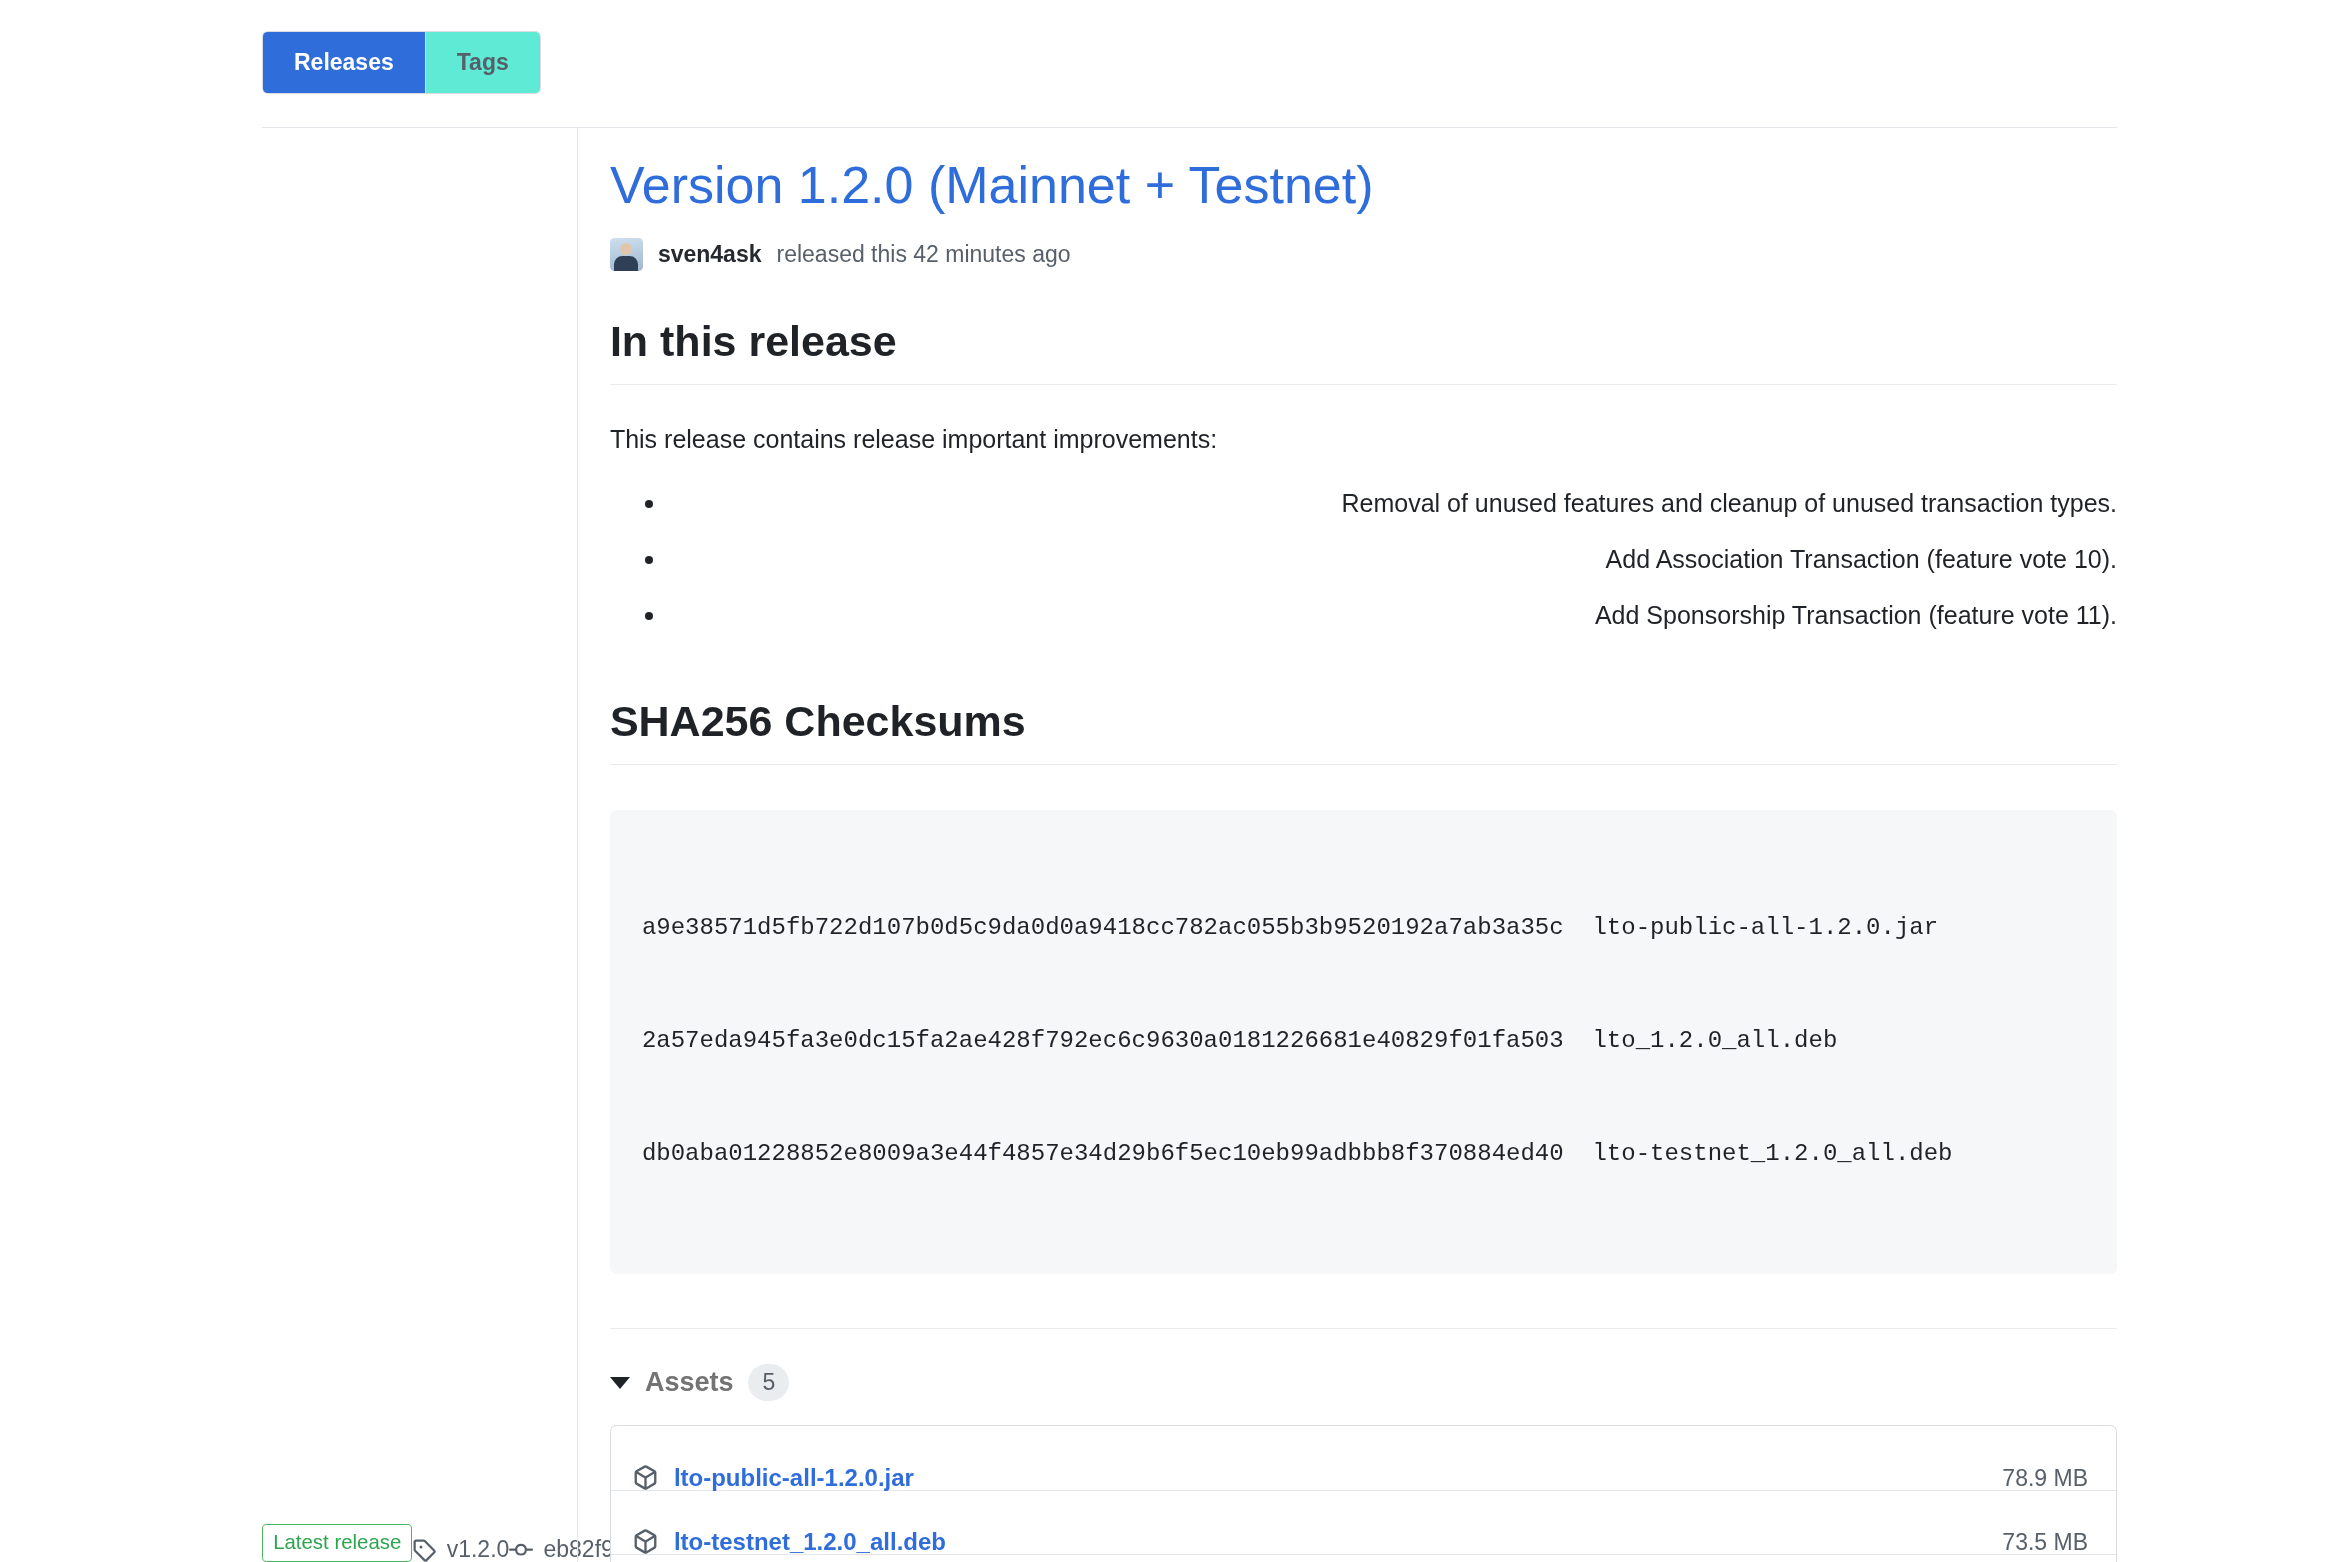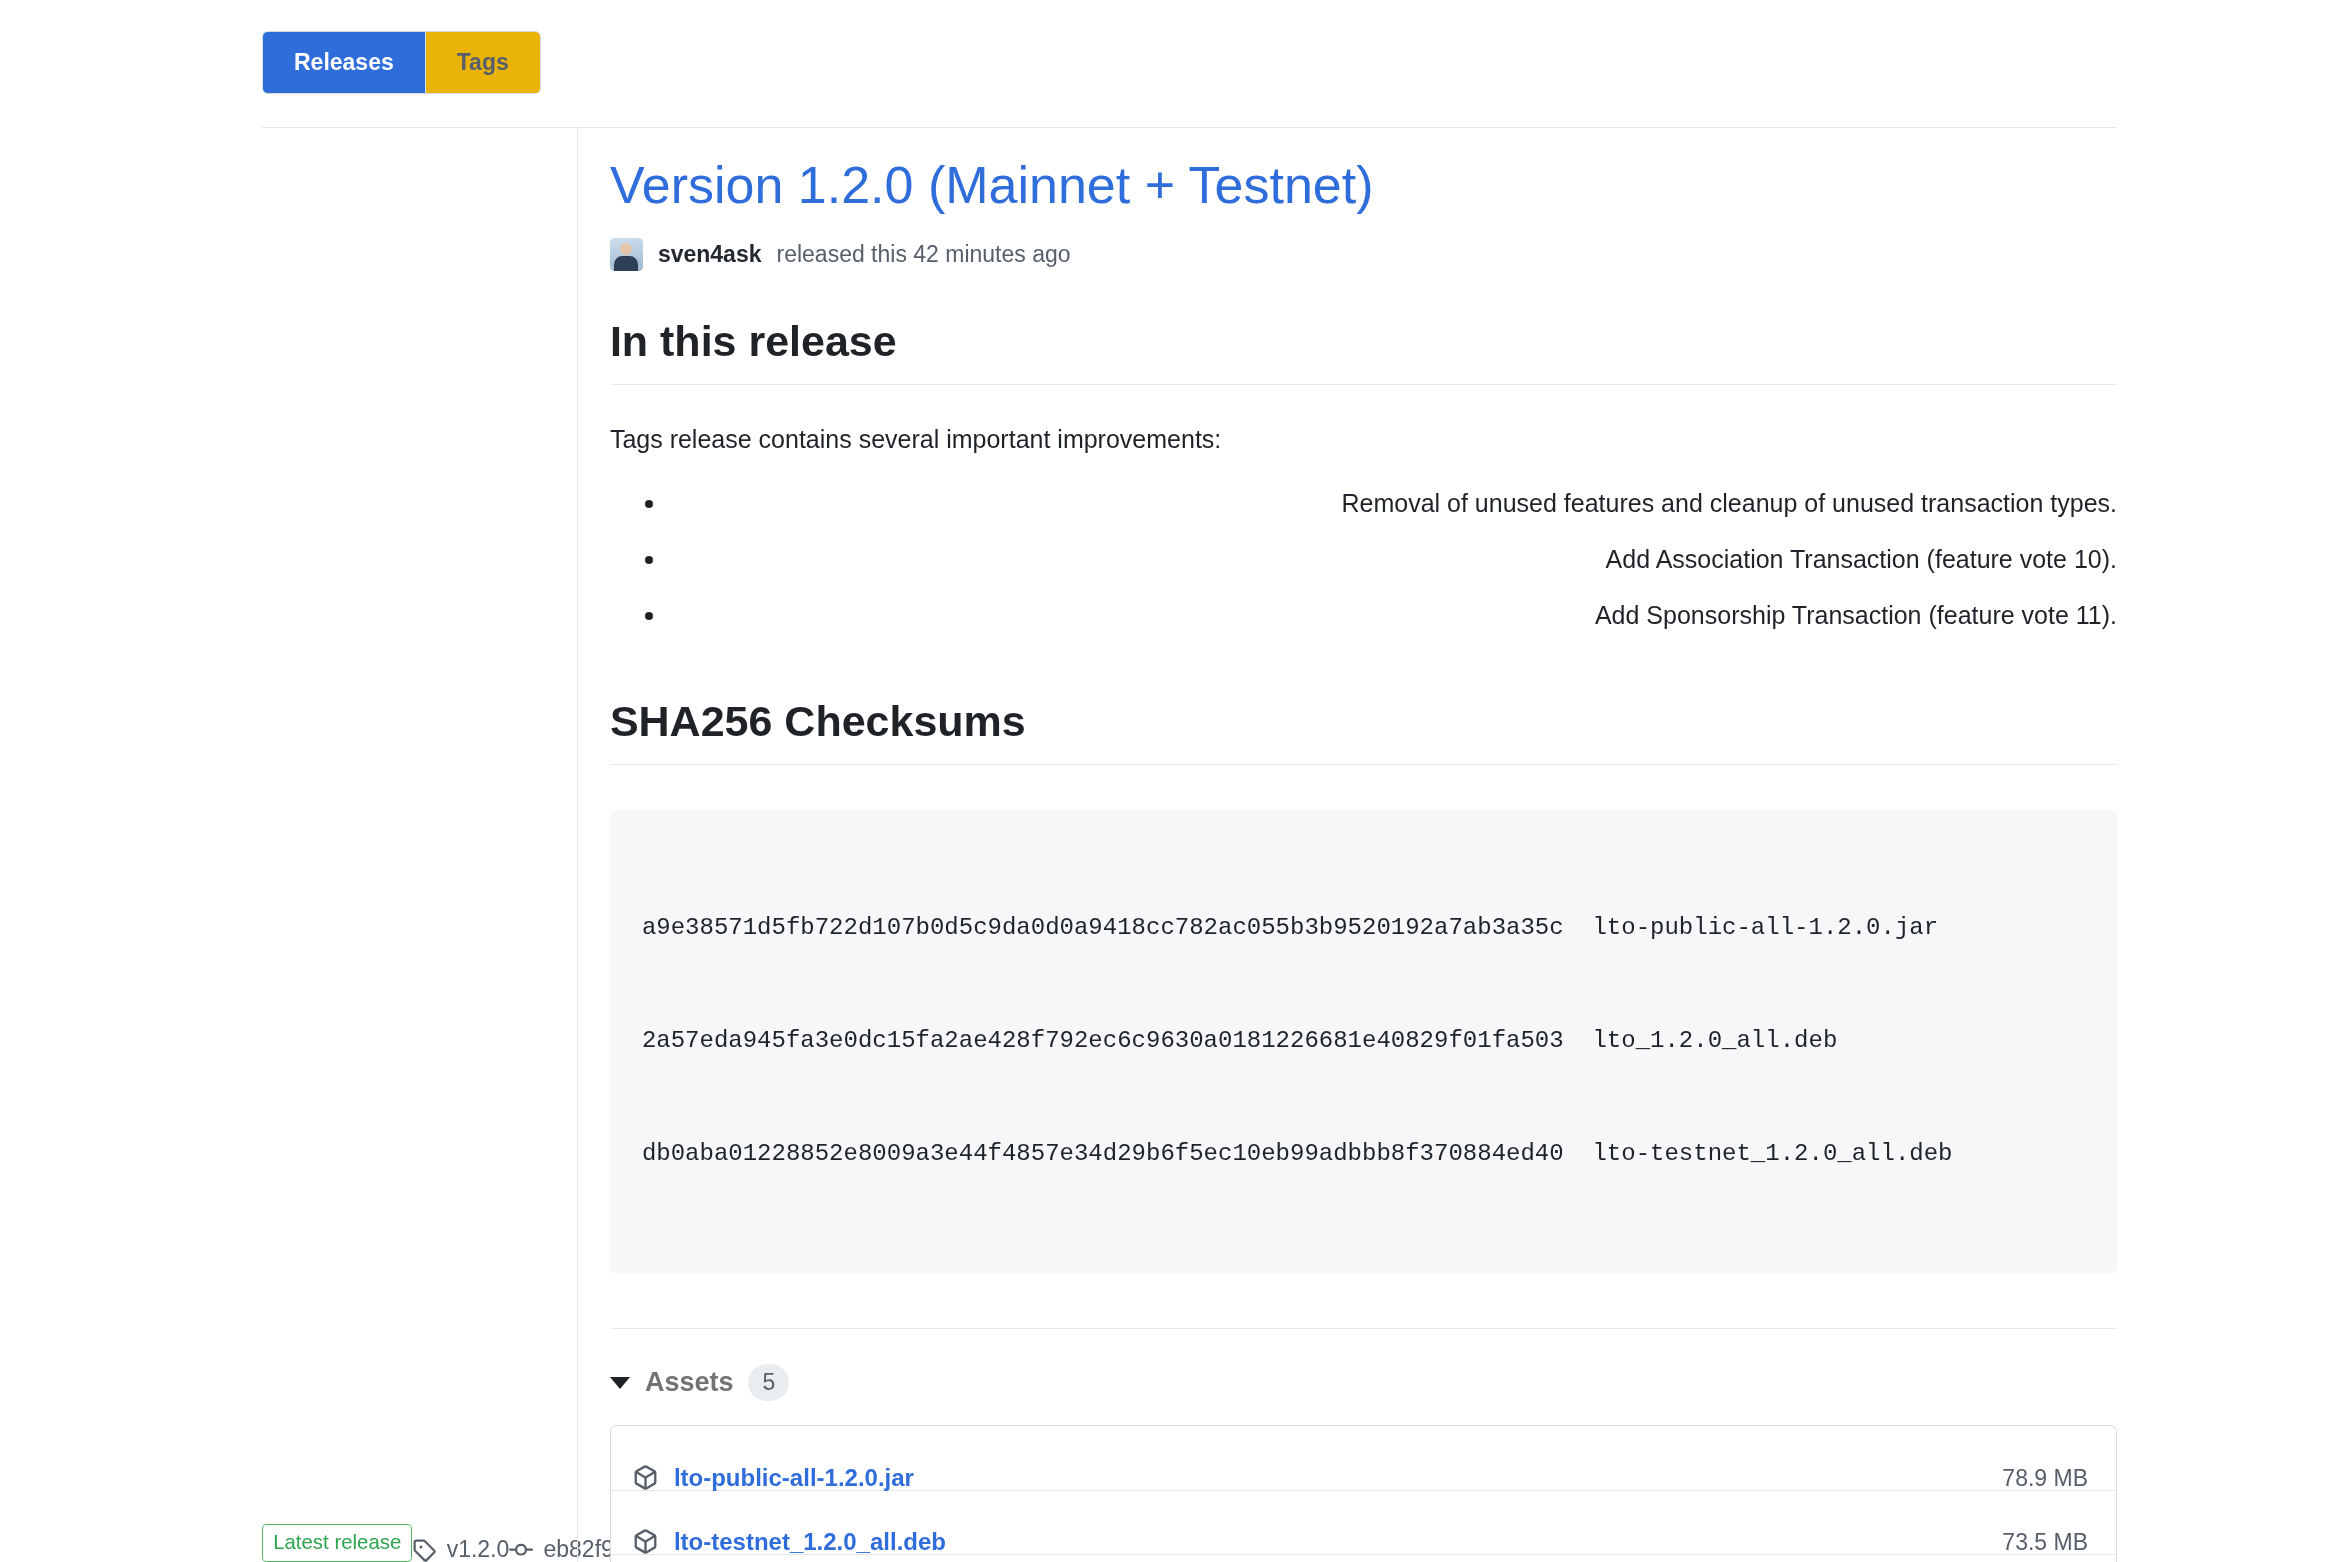--- a/index.html
+++ b/index.html
@@ -33,21 +33,21 @@
     border-radius: 5.6px;
     overflow: hidden;
     background: #ffffff;
   }
   .tab {
     font-size: 23px;
     font-weight: bold;
     line-height: 1;
     padding: 18.6px 31px 19.5px 31px;
     color: #57606a;
-    background: #eab308;
+    background: #5eead4;
     cursor: pointer;
     white-space: nowrap;
   }
   .tab + .tab {
     border-left: 0.9px solid #d8dce1;
   }
   .tab.selected {
     background: #2f6ddb;
     color: #ffffff;
   }
@@ -358,21 +358,21 @@
       <h1 class="release-title">Version 1.2.0 (Mainnet + Testnet)</h1>
 
       <div class="byline">
         <span class="avatar"></span>
         <span><b>sven4ask</b></span>
         <span>released this 42 minutes ago</span>
       </div>
 
       <h2 class="md-h2">In this release</h2>
 
-      <p class="md-p">Tags release contains several important improvements:</p>
+      <p class="md-p">This release contains release important improvements:</p>
 
       <ul class="md-list">
         <li>Removal of unused features and cleanup of unused transaction types.</li>
         <li>Add Association Transaction (feature vote 10).</li>
         <li>Add Sponsorship Transaction (feature vote 11).</li>
       </ul>
 
       <h2 class="md-h2 second">SHA256 Checksums</h2>
 
       <div class="codeblock">

